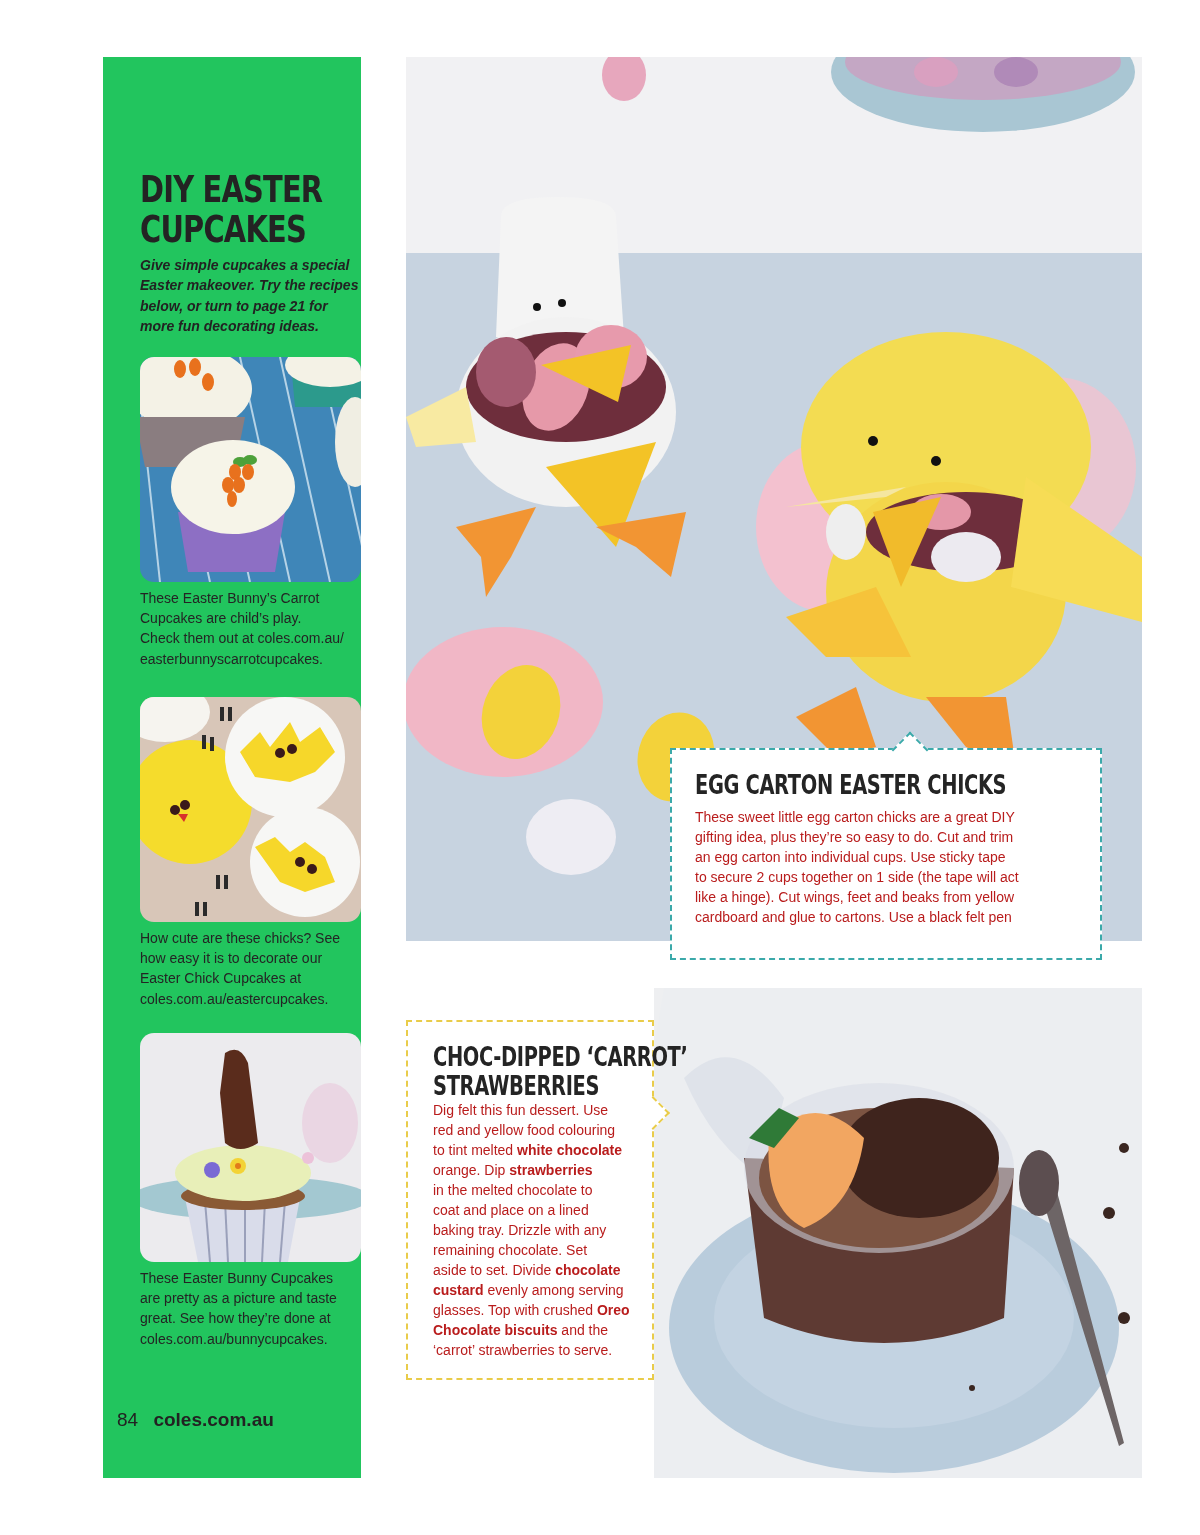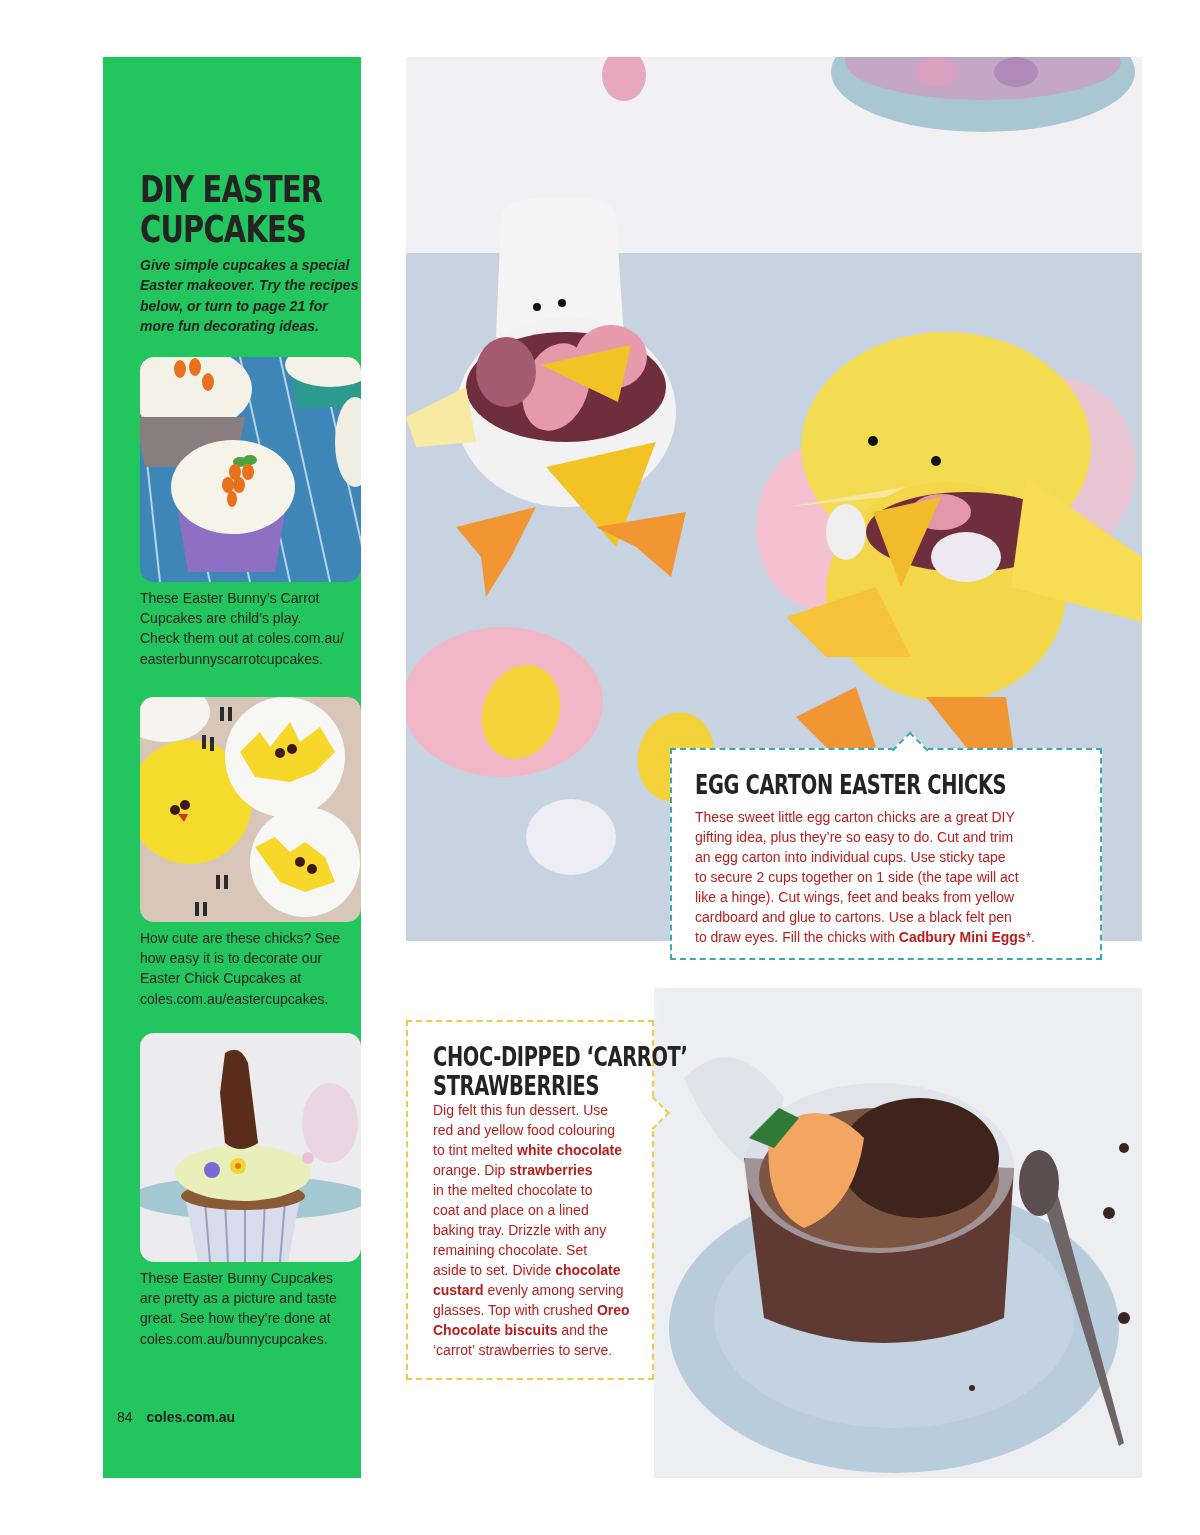--- a/index.html
+++ b/index.html
@@ -27,21 +27,21 @@
     position: absolute; left: 37px; width: 221px; height: 225px;
     border-radius: 14px; overflow: hidden;
   }
   .thumb svg { display: block; width: 100%; height: 100%; }
   .caption {
     position: absolute; left: 37px; width: 240px;
     font-size: 14px; line-height: 20.2px; color: #242424;
   }
   .folio {
     position: absolute; left: 14px; top: 1352px;
-    font-size: 14px; color: #222;
+    font-size: 19px; color: #222;
   }
   .folio .num { margin-right: 10px; }
   .folio .site { font-weight: 700; }
 
   
   .hero {
     position: absolute; left: 406px; top: 57px; width: 736px; height: 884px;
     overflow: hidden;
   }
   .hero svg { display: block; }
@@ -296,21 +296,20 @@
 <section class="callout callout-chicks">
   <div class="notch"></div>
   <h2 class="callout-heading">EGG CARTON EASTER CHICKS</h2>
   <div class="callout-body">
     <span class="line">These sweet little egg carton chicks are a great DIY</span>
     <span class="line">gifting idea, plus they’re so easy to do. Cut and trim</span>
     <span class="line">an egg carton into individual cups. Use sticky tape</span>
     <span class="line">to secure 2 cups together on 1 side (the tape will act</span>
     <span class="line">like a hinge). Cut wings, feet and beaks from yellow</span>
     <span class="line">cardboard and glue to cartons. Use a black felt pen</span>
-    <span class="line"><span>to draw eyes. Fill the chicks with </span><b>Cadbury Mini Eggs</b><span>*.</span></span>
   </div>
 </section>
 
 <section class="callout callout-carrot">
   <div class="notch"></div>
   <h2 class="callout-heading">
     <span class="line">CHOC-DIPPED ‘CARROT’</span>
     <span class="line">STRAWBERRIES</span>
   </h2>
   <div class="callout-body">

